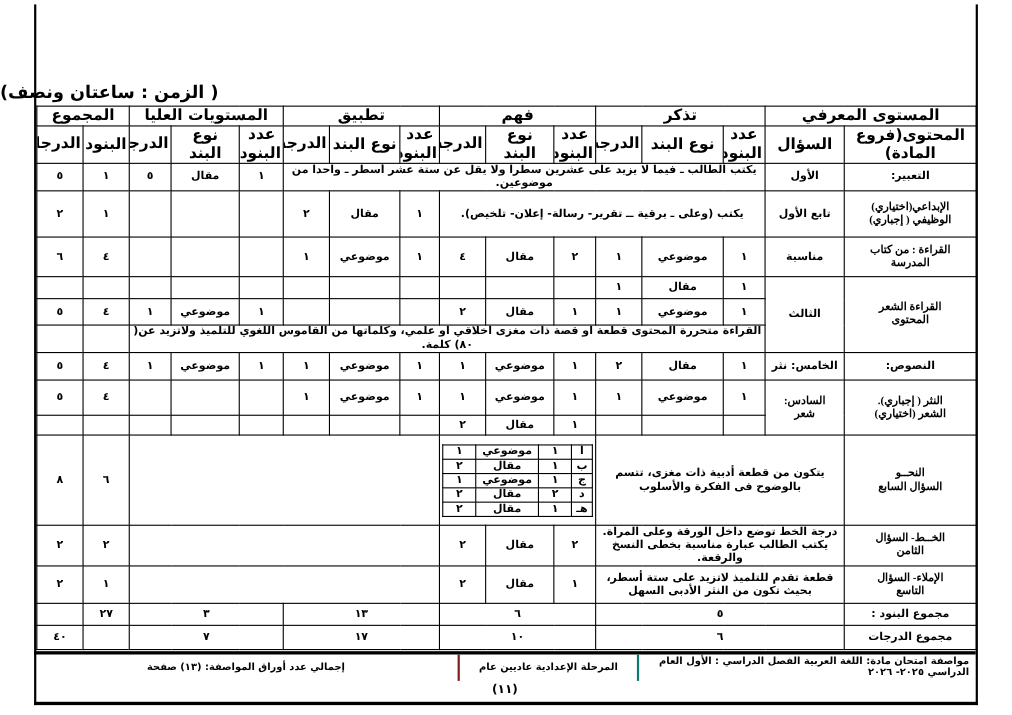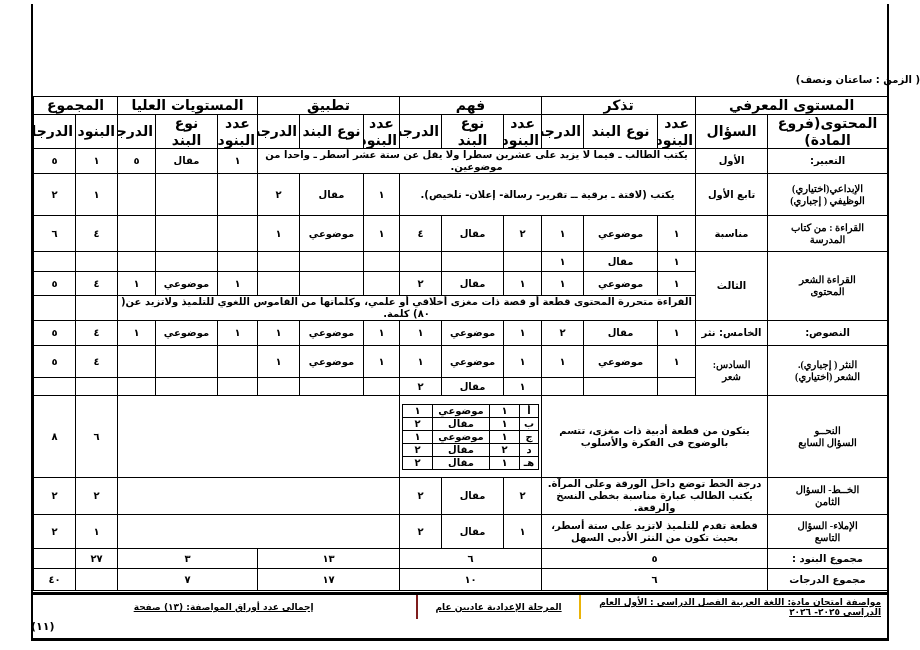--- a/index.html
+++ b/index.html
@@ -1,40 +1,40 @@
 <!DOCTYPE html>
 <html lang="ar" dir="rtl"><head>
 <meta charset="utf-8">
 <style>
   html,body{margin:0;padding:0;background:#fff;}
   body{width:920px;height:650px;font-family:"DejaVu Sans",sans-serif;font-weight:bold;color:#000;overflow:hidden;}
   .page{position:relative;width:920px;height:650px;background:#fff;}
   .frame{position:absolute;left:31px;top:4px;width:854px;height:634px;
          border-left:2px solid #000;border-right:2px solid #000;border-bottom:3px solid #000;}
   .title{position:absolute;top:50px;left:0;width:100%;text-align:center;font-size:13.5px;}
-  .subtitle{position:absolute;top:74px;left:0;width:100%;text-align:right;font-size:10px;}
+  .subtitle{position:absolute;top:74px;left:0;width:100%;text-align:left;font-size:16px;}
   table.spec{position:absolute;top:96px;left:33px;width:854px;border-collapse:collapse;table-layout:fixed;}
   table.spec th,table.spec td{border:1px solid #000;text-align:center;vertical-align:middle;
     padding:0 2px;font-size:10px;font-weight:bold;line-height:1.2;overflow:hidden;}
   table.spec th{font-size:14px;}
   .ml{white-space:pre-line;font-family:Liberation Serif, serif;}
   .valign-b{vertical-align:bottom;}
   .desc{font-size:10px;}
   .note{font-size:9px;}
   .vtop{vertical-align:top;padding-top:1px;}
   td.nest{padding:0;}
   table.inner{width:100%;height:100%;border-collapse:collapse;table-layout:fixed;}
   table.inner td{border:1px solid #000;font-size:10px;font-weight:bold;text-align:center;padding:0 1px;}
   .footer-sep{position:absolute;left:31px;top:592px;width:856px;height:3px;background:#000;}
   .footer-row{position:absolute;left:31px;top:595px;width:856px;height:24px;display:flex;}
-  .footer-cell{font-size:9px;display:flex;align-items:center;justify-content:center;padding:0 6px;box-sizing:border-box;text-decoration:underline;}
-  .fc-right{width:36%;justify-content:flex-start;border-left:2px solid #eab308;}
+  .footer-cell{font-size:9px;display:flex;align-items:center;justify-content:center;padding:0 6px;box-sizing:border-box;}
+  .fc-right{width:36%;justify-content:flex-start;border-left:2px solid #0f766e;}
   .fc-mid{width:19%;border-left:2px solid #7f1d1d;}
   .fc-left{width:45%;}
-  .pagenum{position:absolute;top:620px;left:31px;width:856px;text-align:left;font-size:11px;}
+  .pagenum{position:absolute;top:620px;left:31px;width:856px;text-align:center;font-size:11px;}
 </style>
 </head>
 <body>
 
 <div class="page">
   <div class="frame"></div>
   <div class="subtitle">( الزمن : ساعتان ونصف)</div>
 
   <table class="spec" dir="rtl">
     <colgroup>
@@ -93,21 +93,21 @@
         <td>مقال</td>
         <td>٥</td>
         <td>١</td>
         <td>٥</td>
       </tr>
 
       <tr style="height:42px">
         <td class="ml">الإبداعي(اختياري)
 الوظيفي ( إجباري)</td>
         <td>تابع الأول</td>
-        <td colspan="6" class="desc">يكتب (لافتة ـ برقية ــ تقرير- رسالة- إعلان- تلخيص).</td>
+        <td colspan="6" class="desc">يكتب (وعلى ـ برقية ــ تقرير- رسالة- إعلان- تلخيص).</td>
         <td>١</td>
         <td>مقال</td>
         <td>٢</td>
         <td></td>
         <td></td>
         <td></td>
         <td>١</td>
         <td>٢</td>
       </tr>
 

